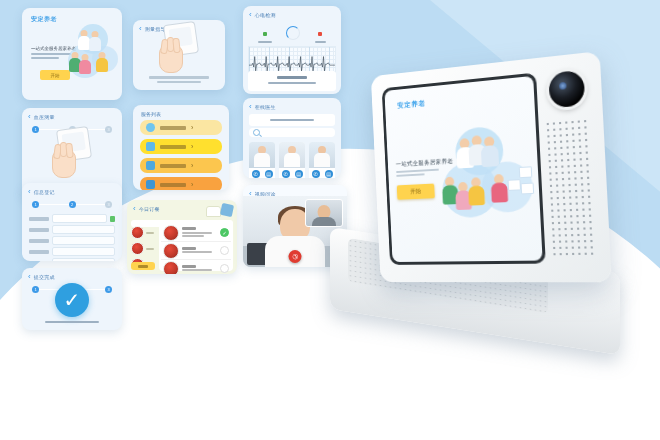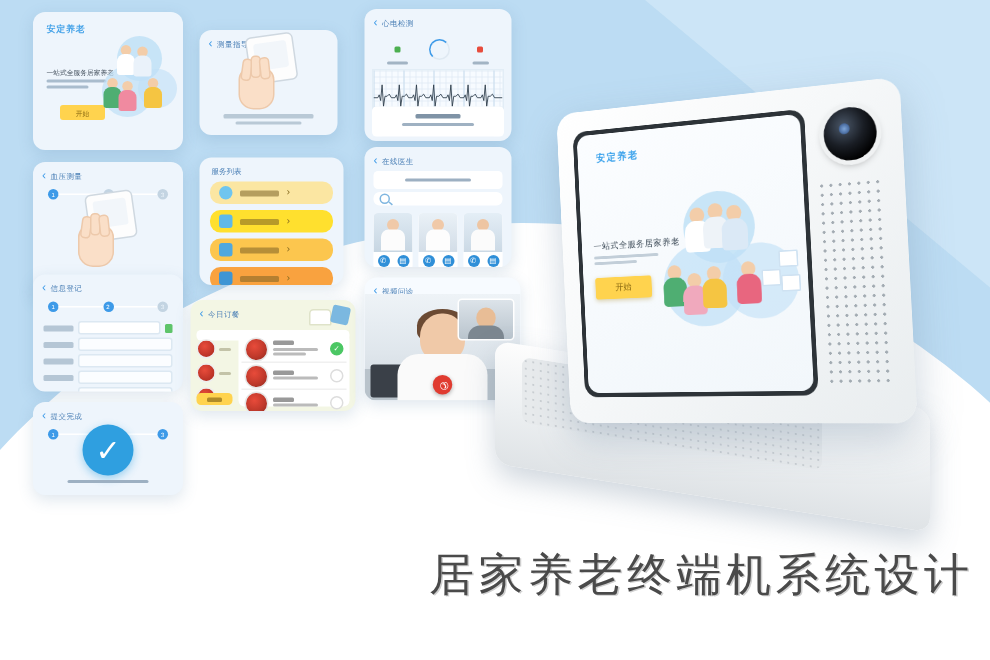--- a/index.html
+++ b/index.html
@@ -617,15 +617,14 @@
             </div>
             <div style="position:absolute;right:4px;top:46px;width:11px;height:9px;border-radius:1px;background:#fff;border:1px solid #cfe2f2;"></div>
             <div style="position:absolute;right:16px;top:58px;width:11px;height:9px;border-radius:1px;background:#fff;border:1px solid #cfe2f2;"></div>
             <div style="position:absolute;right:3px;top:62px;width:11px;height:9px;border-radius:1px;background:#fff;border:1px solid #cfe2f2;"></div>
           </div>
         </div>
       </div>
     </div>
   </div>
 
-  <div class="title">居家养老终端机系统设计</div>
 
 </div>
 
 </body></html>

